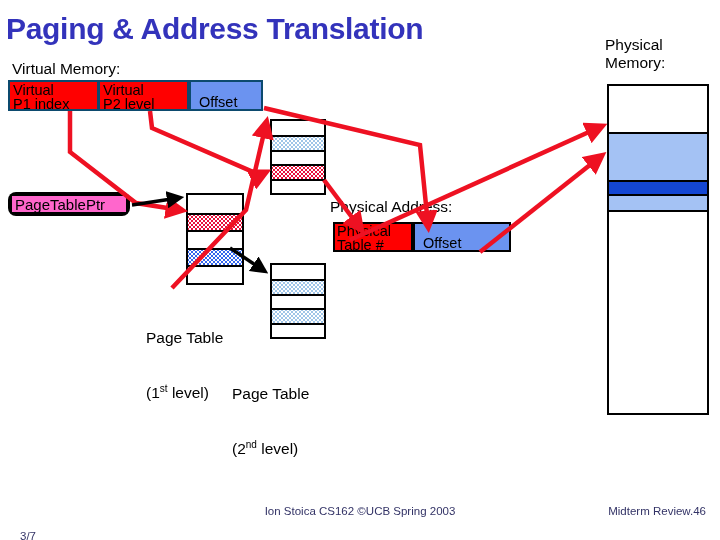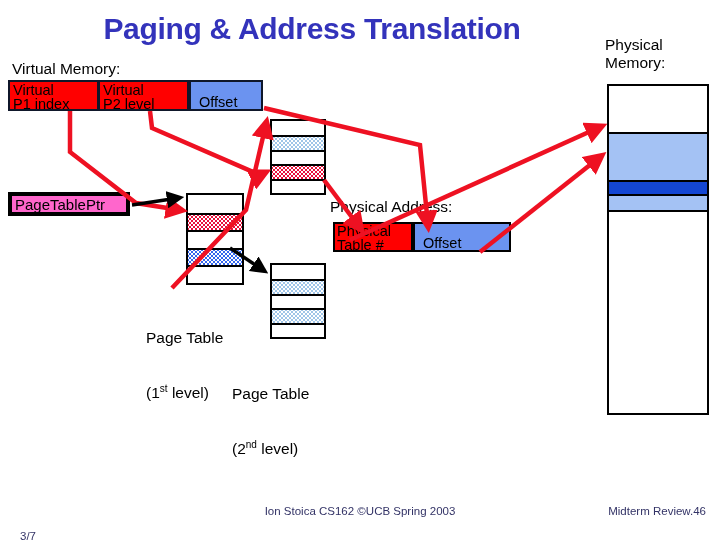--- a/index.html
+++ b/index.html
@@ -4,55 +4,55 @@
 <style>
   html,body{margin:0;padding:0;}
   body{
     width:720px;height:540px;background:#ffffff;position:relative;overflow:hidden;
     font-family:"Liberation Sans", sans-serif;
   }
   .abs{position:absolute;}
 
   
   #title{
-    left:12px;top:12px;width:600px;text-align:center;
+    left:6px;top:12px;width:600px;text-align:left;
     font-size:30px;font-weight:bold;color:#3333bb;letter-spacing:-0.3px;
     white-space:nowrap;
   }
 
   
   .lbl{font-size:15.5px;color:#000;line-height:1.18;white-space:pre;}
   #va-label{left:12px;top:60px;}
   #pm-label{left:605px;top:36px;}
   #pa-label{left:330px;top:198px;}
   #pt1-label{left:146px;top:292px;}
   #pt2-label{left:232px;top:348px;}
   .lbl sup{font-size:10px;vertical-align:super;}
 
   
   #va-box{
-    left:8px;top:80px;width:255px;height:31px;background:#0f172a;
+    left:8px;top:80px;width:255px;height:31px;background:#0c4a6e;
     box-sizing:border-box;padding:2px;display:flex;
   }
   #va-box .seg{
     height:100%;box-sizing:border-box;display:flex;align-items:flex-end;
     justify-content:flex-start;overflow:hidden;
     font-size:14.5px;color:#000;line-height:13.5px;white-space:pre;
   }
   #va-box .red{background:#ff0000;}
   #va-box .blue{background:#6b93f0;}
   #seg-p1{width:87px;padding-left:3px;}
   #seg-p2{width:87px;padding-left:3px;margin-left:3px;}
   #seg-off{flex:1;margin-left:4px;padding-left:8px;align-items:center;}
   .seg .two-line{display:block;transform:translateY(2px);}
 
   
   #ptp-box{
     left:8px;top:192px;width:122px;height:24px;background:#000;
-    box-sizing:border-box;padding:4px;
+    box-sizing:border-box;padding:4px;border-radius:8px;
   }
   #ptp-inner{
     width:100%;height:100%;background:#ff66cc;box-sizing:border-box;
     display:flex;align-items:center;padding-left:3px;
     font-size:15px;color:#000;white-space:nowrap;
   }
 
   
   #pa-box{
     left:333px;top:222px;width:178px;height:30px;background:#000;

